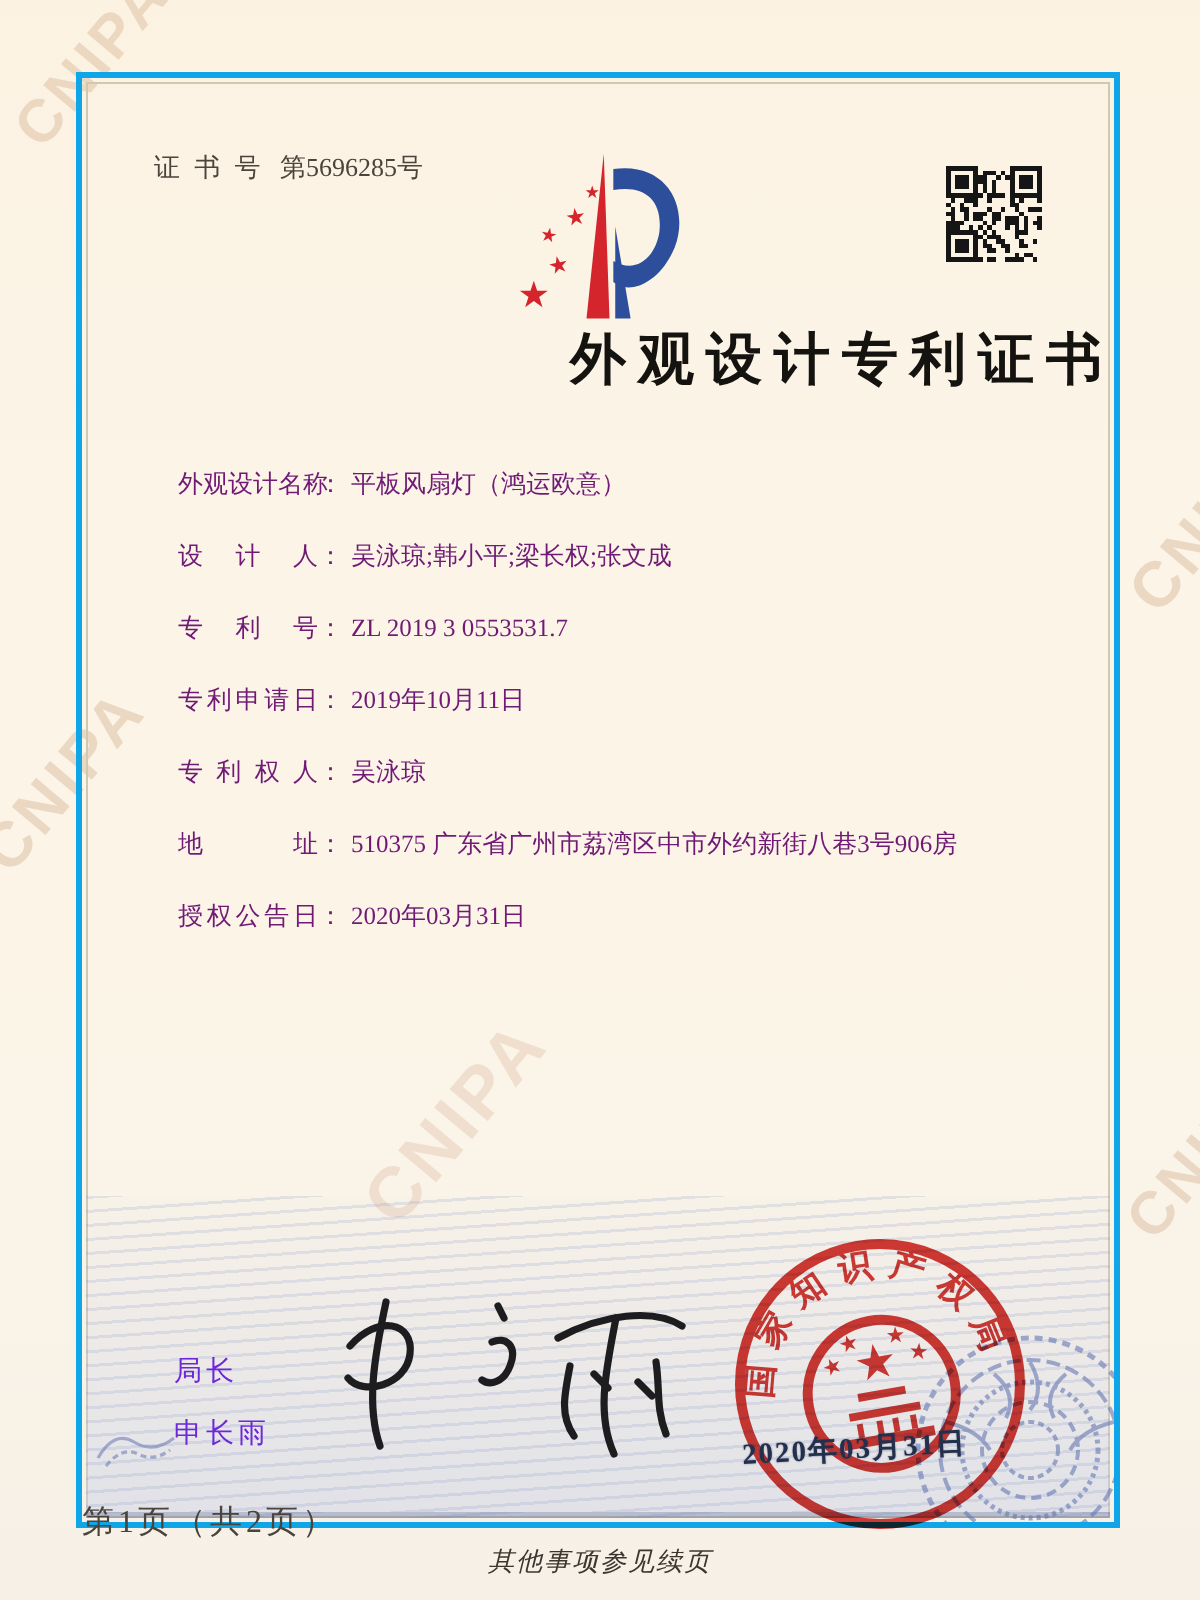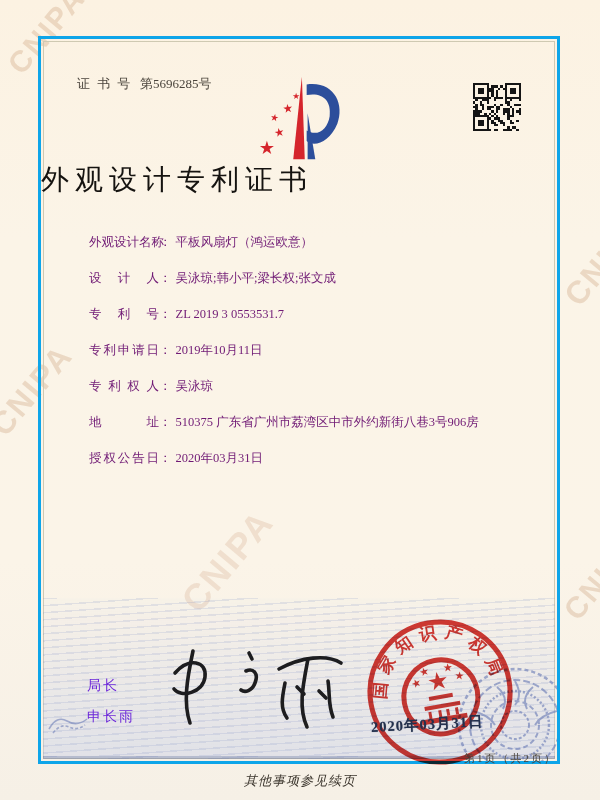--- a/index.html
+++ b/index.html
@@ -25,43 +25,43 @@
       repeating-linear-gradient(176deg, rgba(110,130,190,0.16) 0 1.5px, rgba(255,255,255,0) 1.5px 7px),
       linear-gradient(180deg, rgba(205,213,236,0.05), rgba(198,207,233,0.45));
     border-bottom:3px solid rgba(90,110,170,0.40);
     pointer-events:none;
   }
   .cert-no{position:absolute;left:36px;top:36px;font-size:13px;color:#4a443c;}
   .cert-no .k{letter-spacing:.55em;margin-right:.2em;}
   .logo{position:absolute;left:50%;top:34px;transform:translateX(-50%);}
   .qr{position:absolute;right:36px;top:44px;width:48px;height:48px;}
   .title{
-    position:absolute;left:0;right:0;top:122px;text-align:left;
-    font-size:28px;font-weight:normal;letter-spacing:6px;color:#151310;
+    position:absolute;left:0;right:0;top:122px;text-align:right;
+    font-size:28px;font-weight:bold;letter-spacing:6px;color:#151310;
   }
   .fields{position:absolute;left:48px;right:24px;top:194px;font-size:12.5px;color:#701a75;}
   .frow{margin-bottom:17px;line-height:19px;white-space:nowrap;}
   .lbl{display:inline-block;width:5.6em;text-align:justify;text-align-last:justify;vertical-align:top;}
   .val{margin-left:4px;}
   .grant{display:flex;gap:24px;}
   .grant .pair1{width:306px;}
   .paras{
     position:absolute;left:30px;right:26px;top:444px;
     font-size:12.5px;line-height:22.5px;text-align:justify;color:#3c362e;
   }
   .paras p{margin:0;text-indent:2em;}
   .officer{position:absolute;left:46px;top:638px;font-size:14px;color:#6d28d9;}
   .officer div{margin-bottom:13px;letter-spacing:2px;}
   .sig{position:absolute;left:120px;top:602px;}
   .seal{position:absolute;left:324px;top:578px;width:150px;height:150px;mix-blend-mode:multiply;opacity:.92;}
   .seal-date{
     position:absolute;left:330px;top:676px;font-size:14.5px;letter-spacing:1px;
     color:#23304d;transform:rotate(-3deg);font-weight:bold;text-shadow:0 0 1px rgba(35,48,77,.5);
   }
-  .page-no{position:absolute;left:0;right:0;top:712px;text-align:right;font-size:11px;color:#4a443c;letter-spacing:2px;}
+  .page-no{position:absolute;left:0;right:0;top:712px;text-align:left;font-size:16px;color:#4a443c;letter-spacing:2px;}
   .note{position:absolute;left:0;right:0;top:772px;text-align:center;font-size:13px;color:#3c362e;letter-spacing:1px;font-style:italic;}
   .orn-br{position:absolute;right:0;bottom:0;opacity:.6;pointer-events:none;}
   .orn-bl{position:absolute;left:6px;bottom:26px;opacity:.55;pointer-events:none;}
 </style>
 </head>
 <body>
 
 <span class="wm" style="left:-4px;top:14px;font-size:30px;">CNIPA</span>
 <span class="wm" style="left:552px;top:242px;font-size:32px;">CNIPA</span>
 <span class="wm" style="left:-22px;top:372px;font-size:32px;">CNIPA</span>

